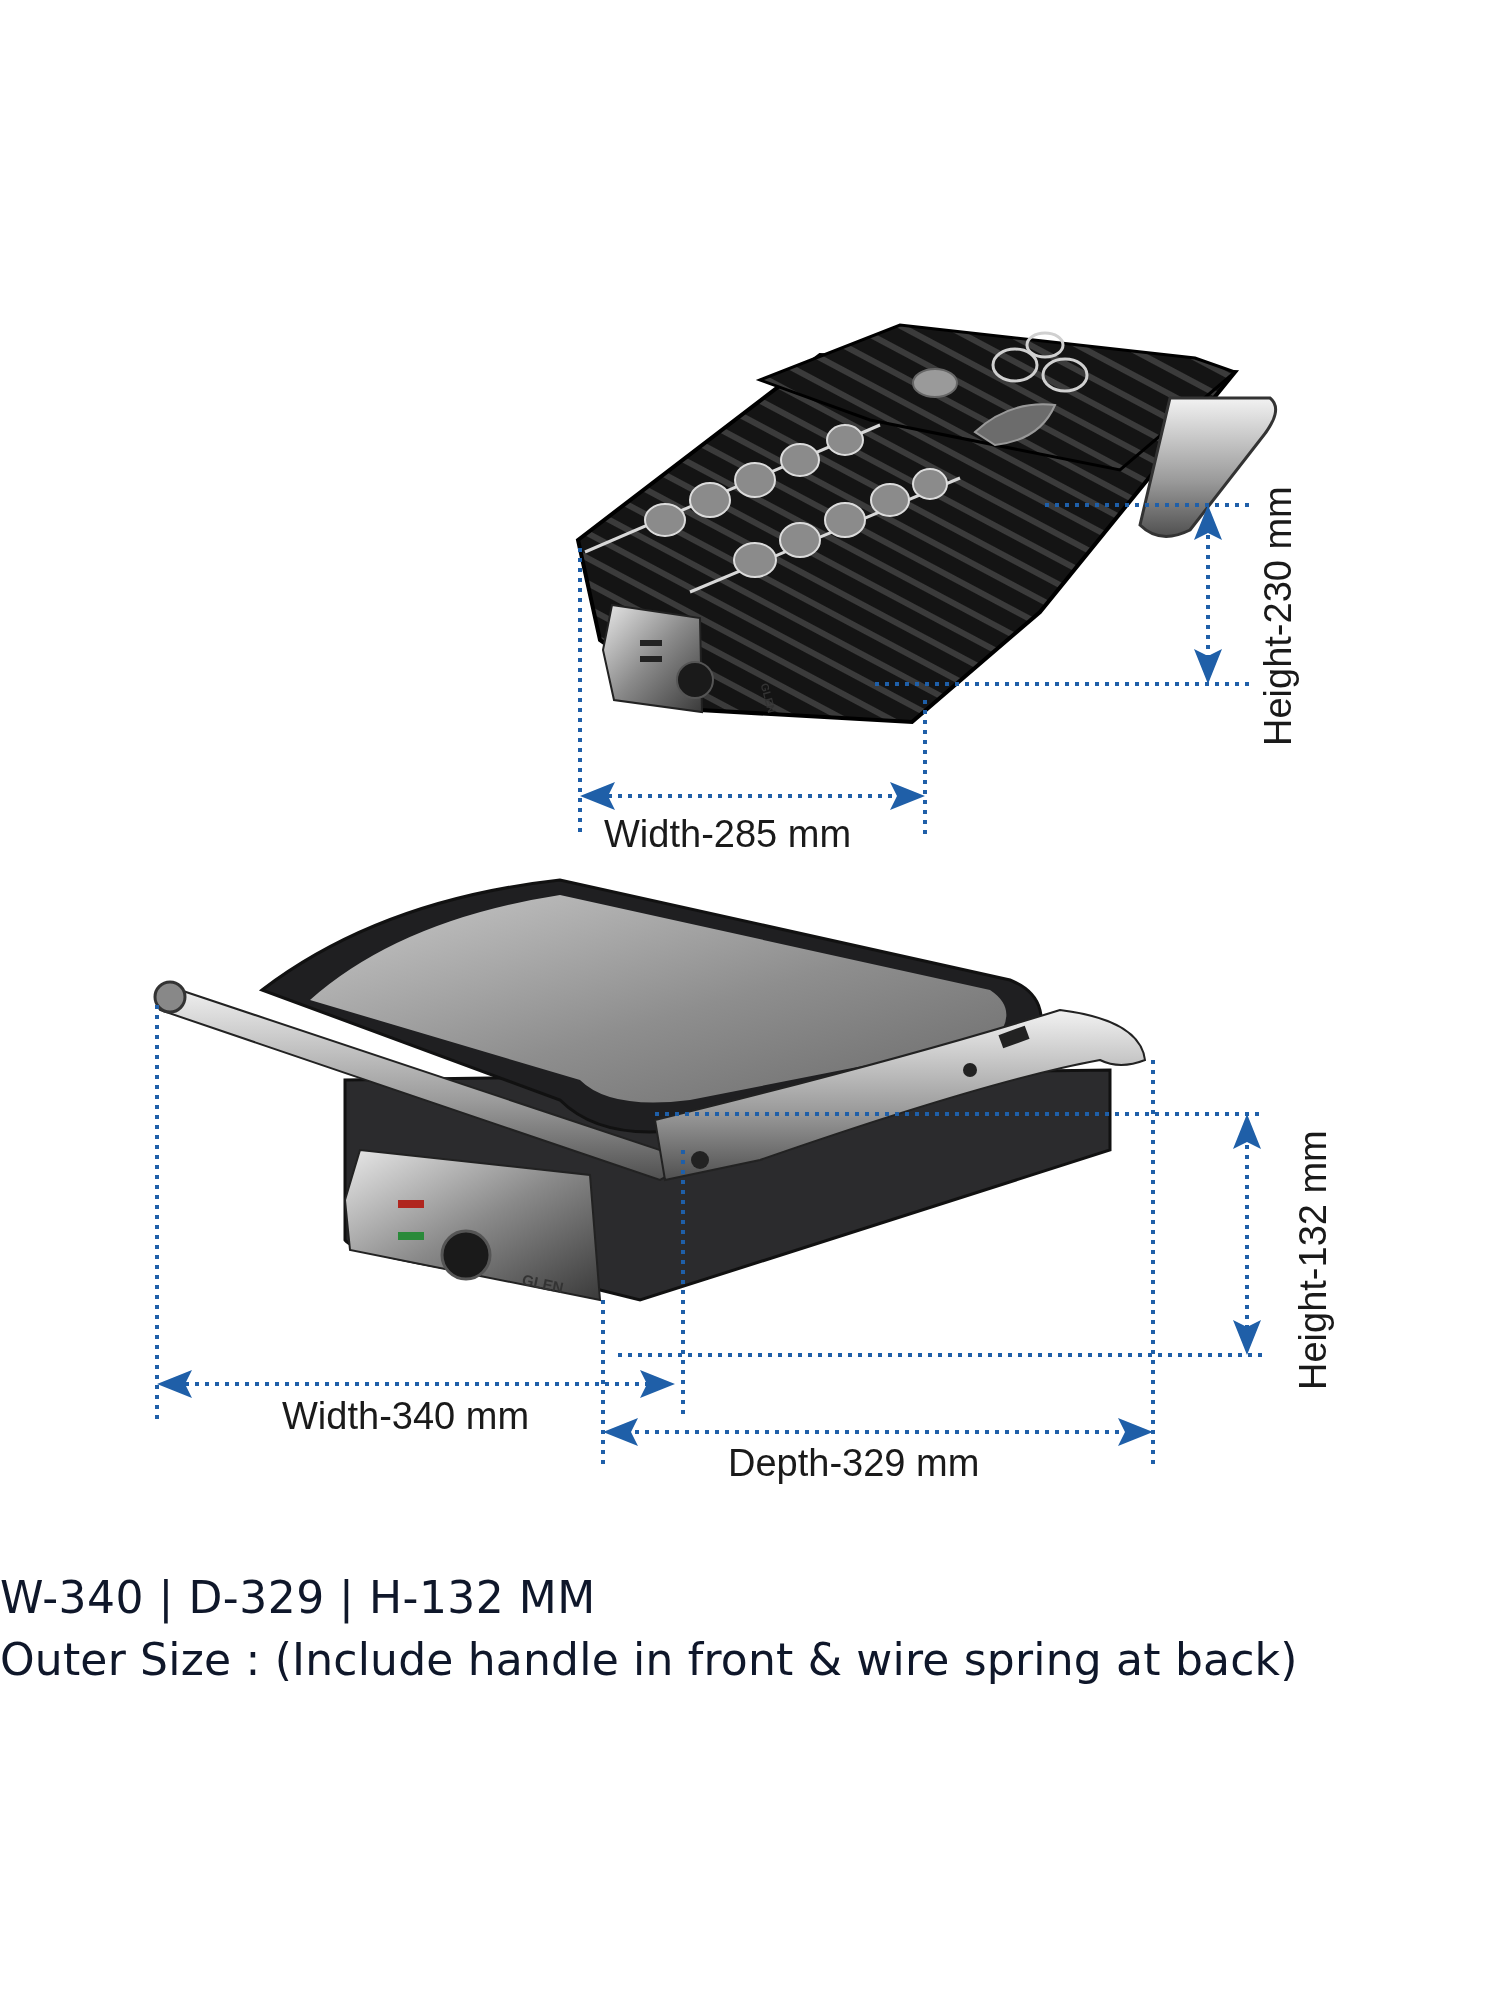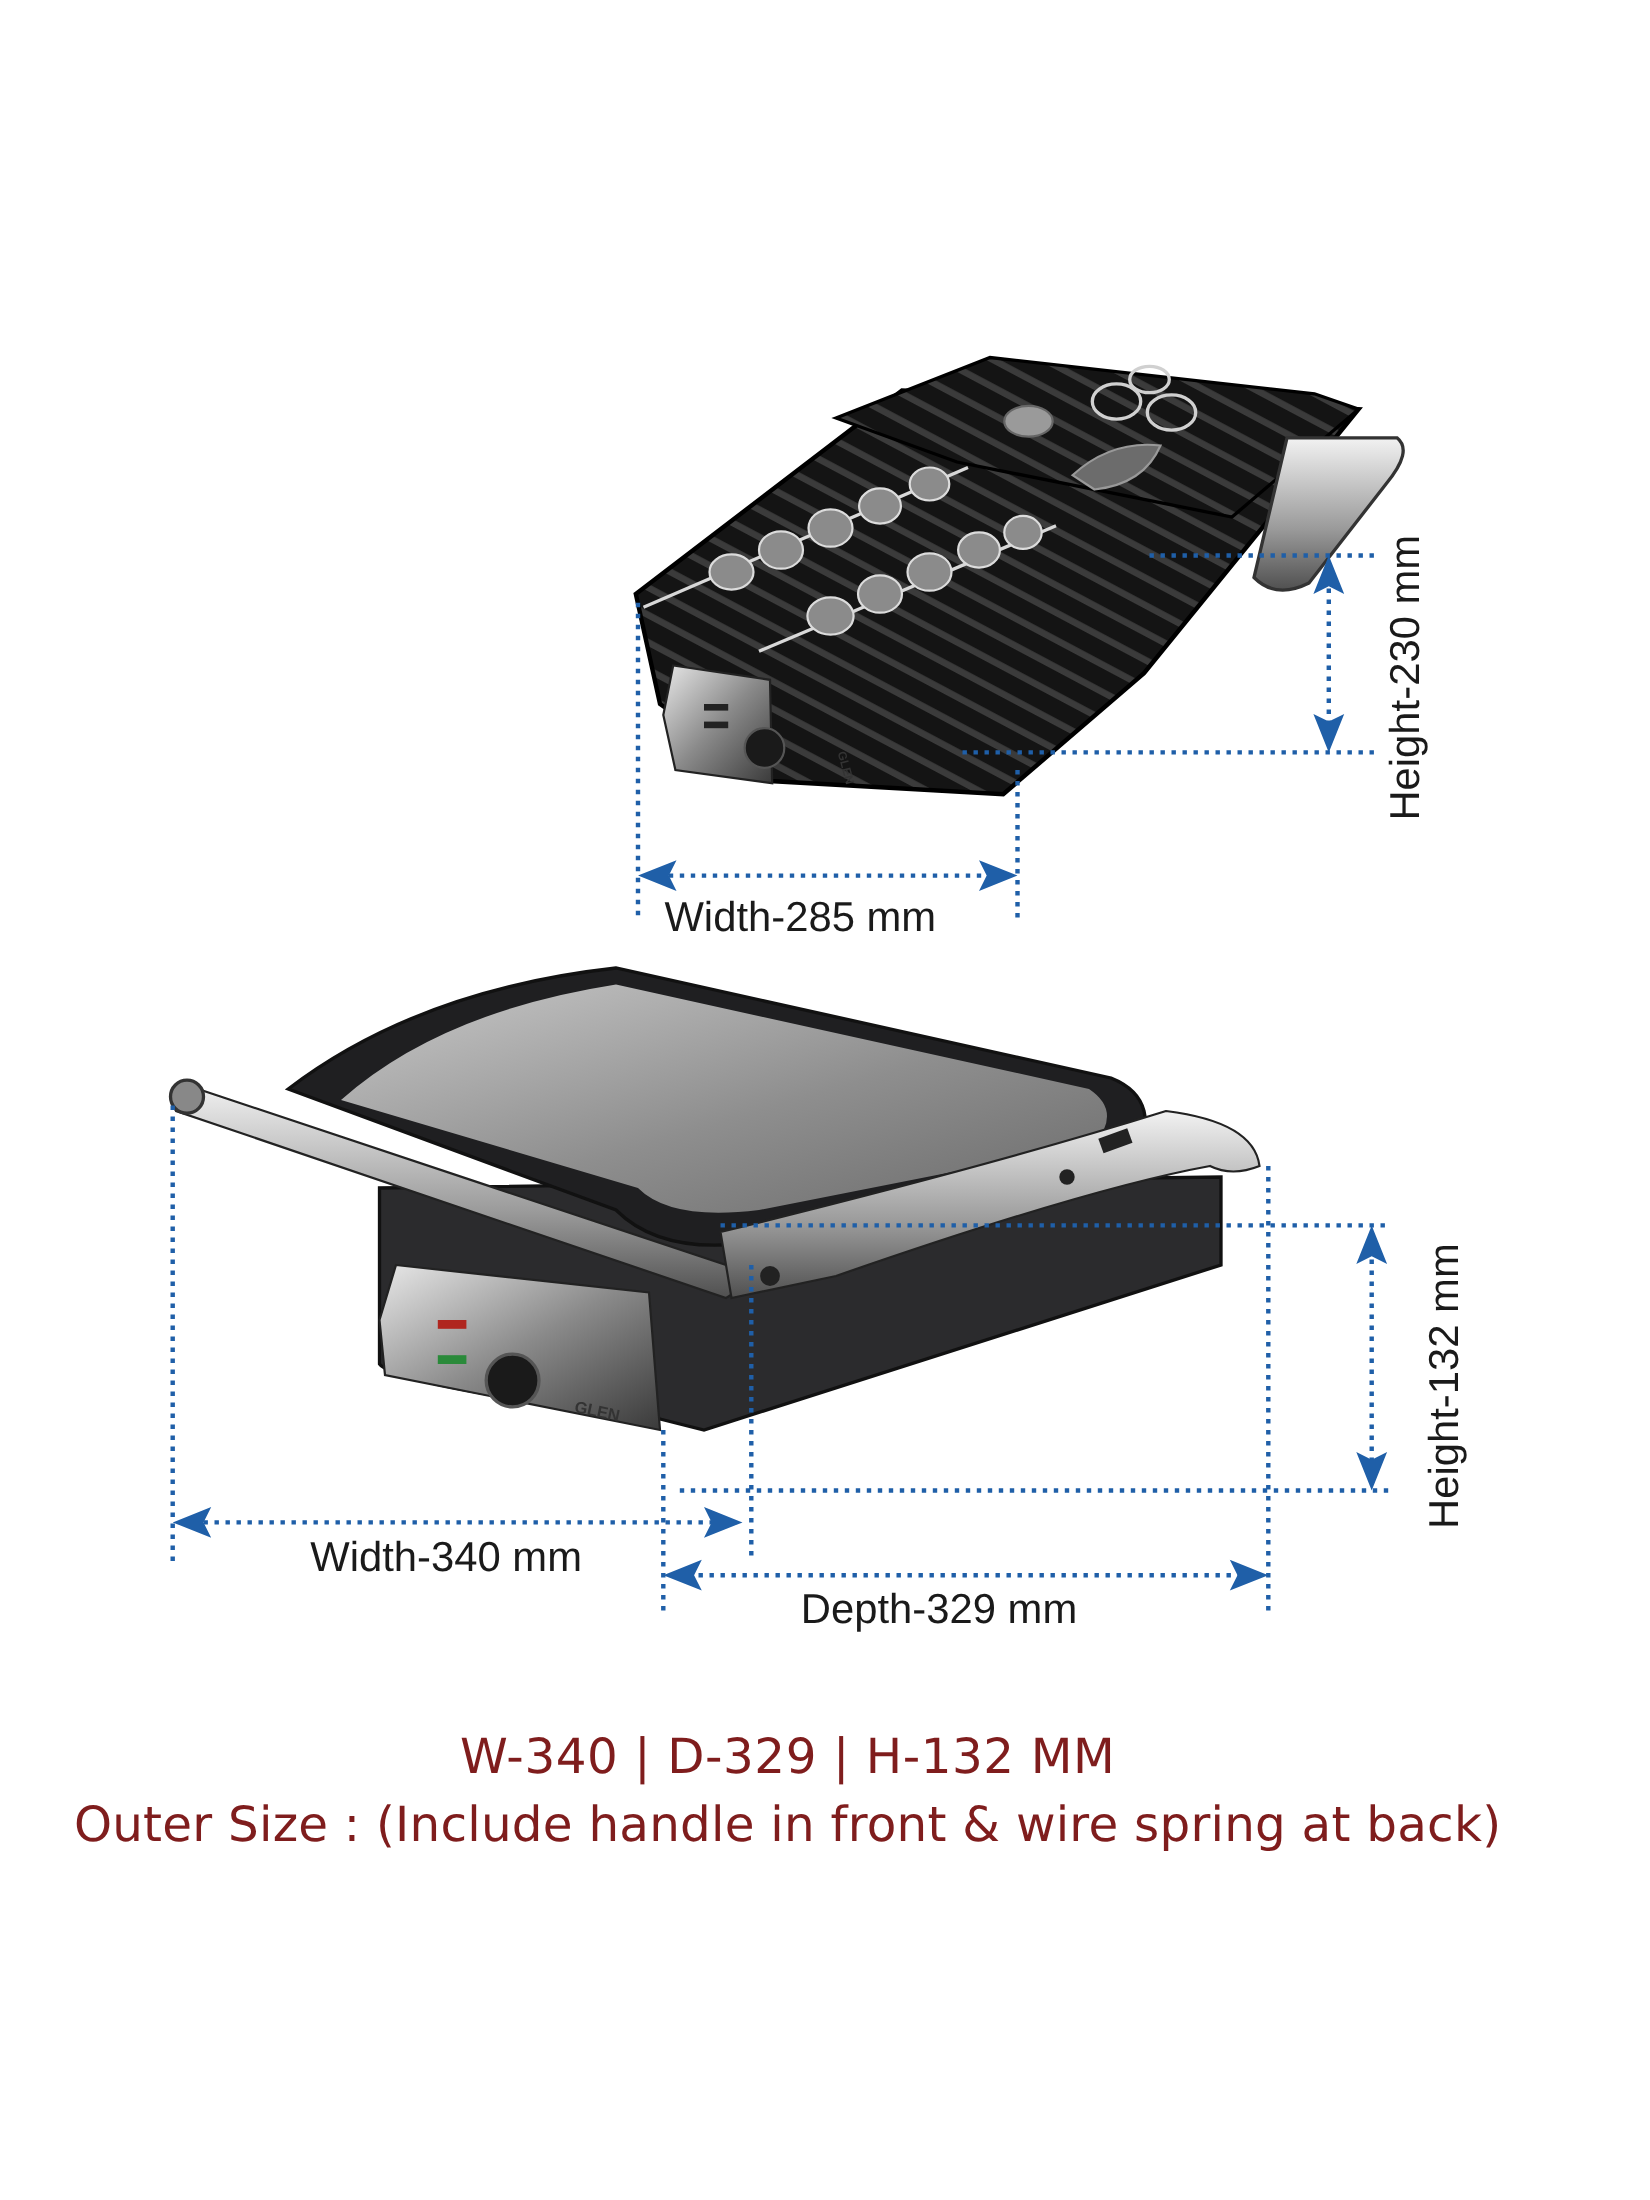--- a/index.html
+++ b/index.html
@@ -1,20 +1,20 @@
 <!DOCTYPE html>
 <html><head>
 <meta charset="utf-8">
 <style>
   html,body{margin:0;padding:0;background:#ffffff;}
   #canvas{position:relative;width:1500px;height:2000px;background:#ffffff;overflow:hidden;font-family:"Liberation Sans",sans-serif;}
   svg{position:absolute;left:0;top:0;}
   .dimlabel{position:absolute;font-family:"Liberation Sans",sans-serif;font-size:38px;color:#1a1a1a;white-space:nowrap;}
   .vlabel{transform-origin:left top;transform:rotate(-90deg);}
-  .caption{position:absolute;left:0;width:1432px;text-align:center;font-family:"DejaVu Sans",sans-serif;color:#7f1d1d;}
+  .caption{position:absolute;left:0;width:1432px;font-family:"DejaVu Sans",sans-serif;color:#0f172a;}
   .cap1{top:1572px;font-size:44px;letter-spacing:0.5px;}
   .cap2{top:1634px;font-size:44px;letter-spacing:0.2px;}
 </style>
 </head>
 <body>
 
 <div id="canvas">
 
   <svg width="1500" height="2000" viewBox="0 0 1500 2000">
     <defs>

